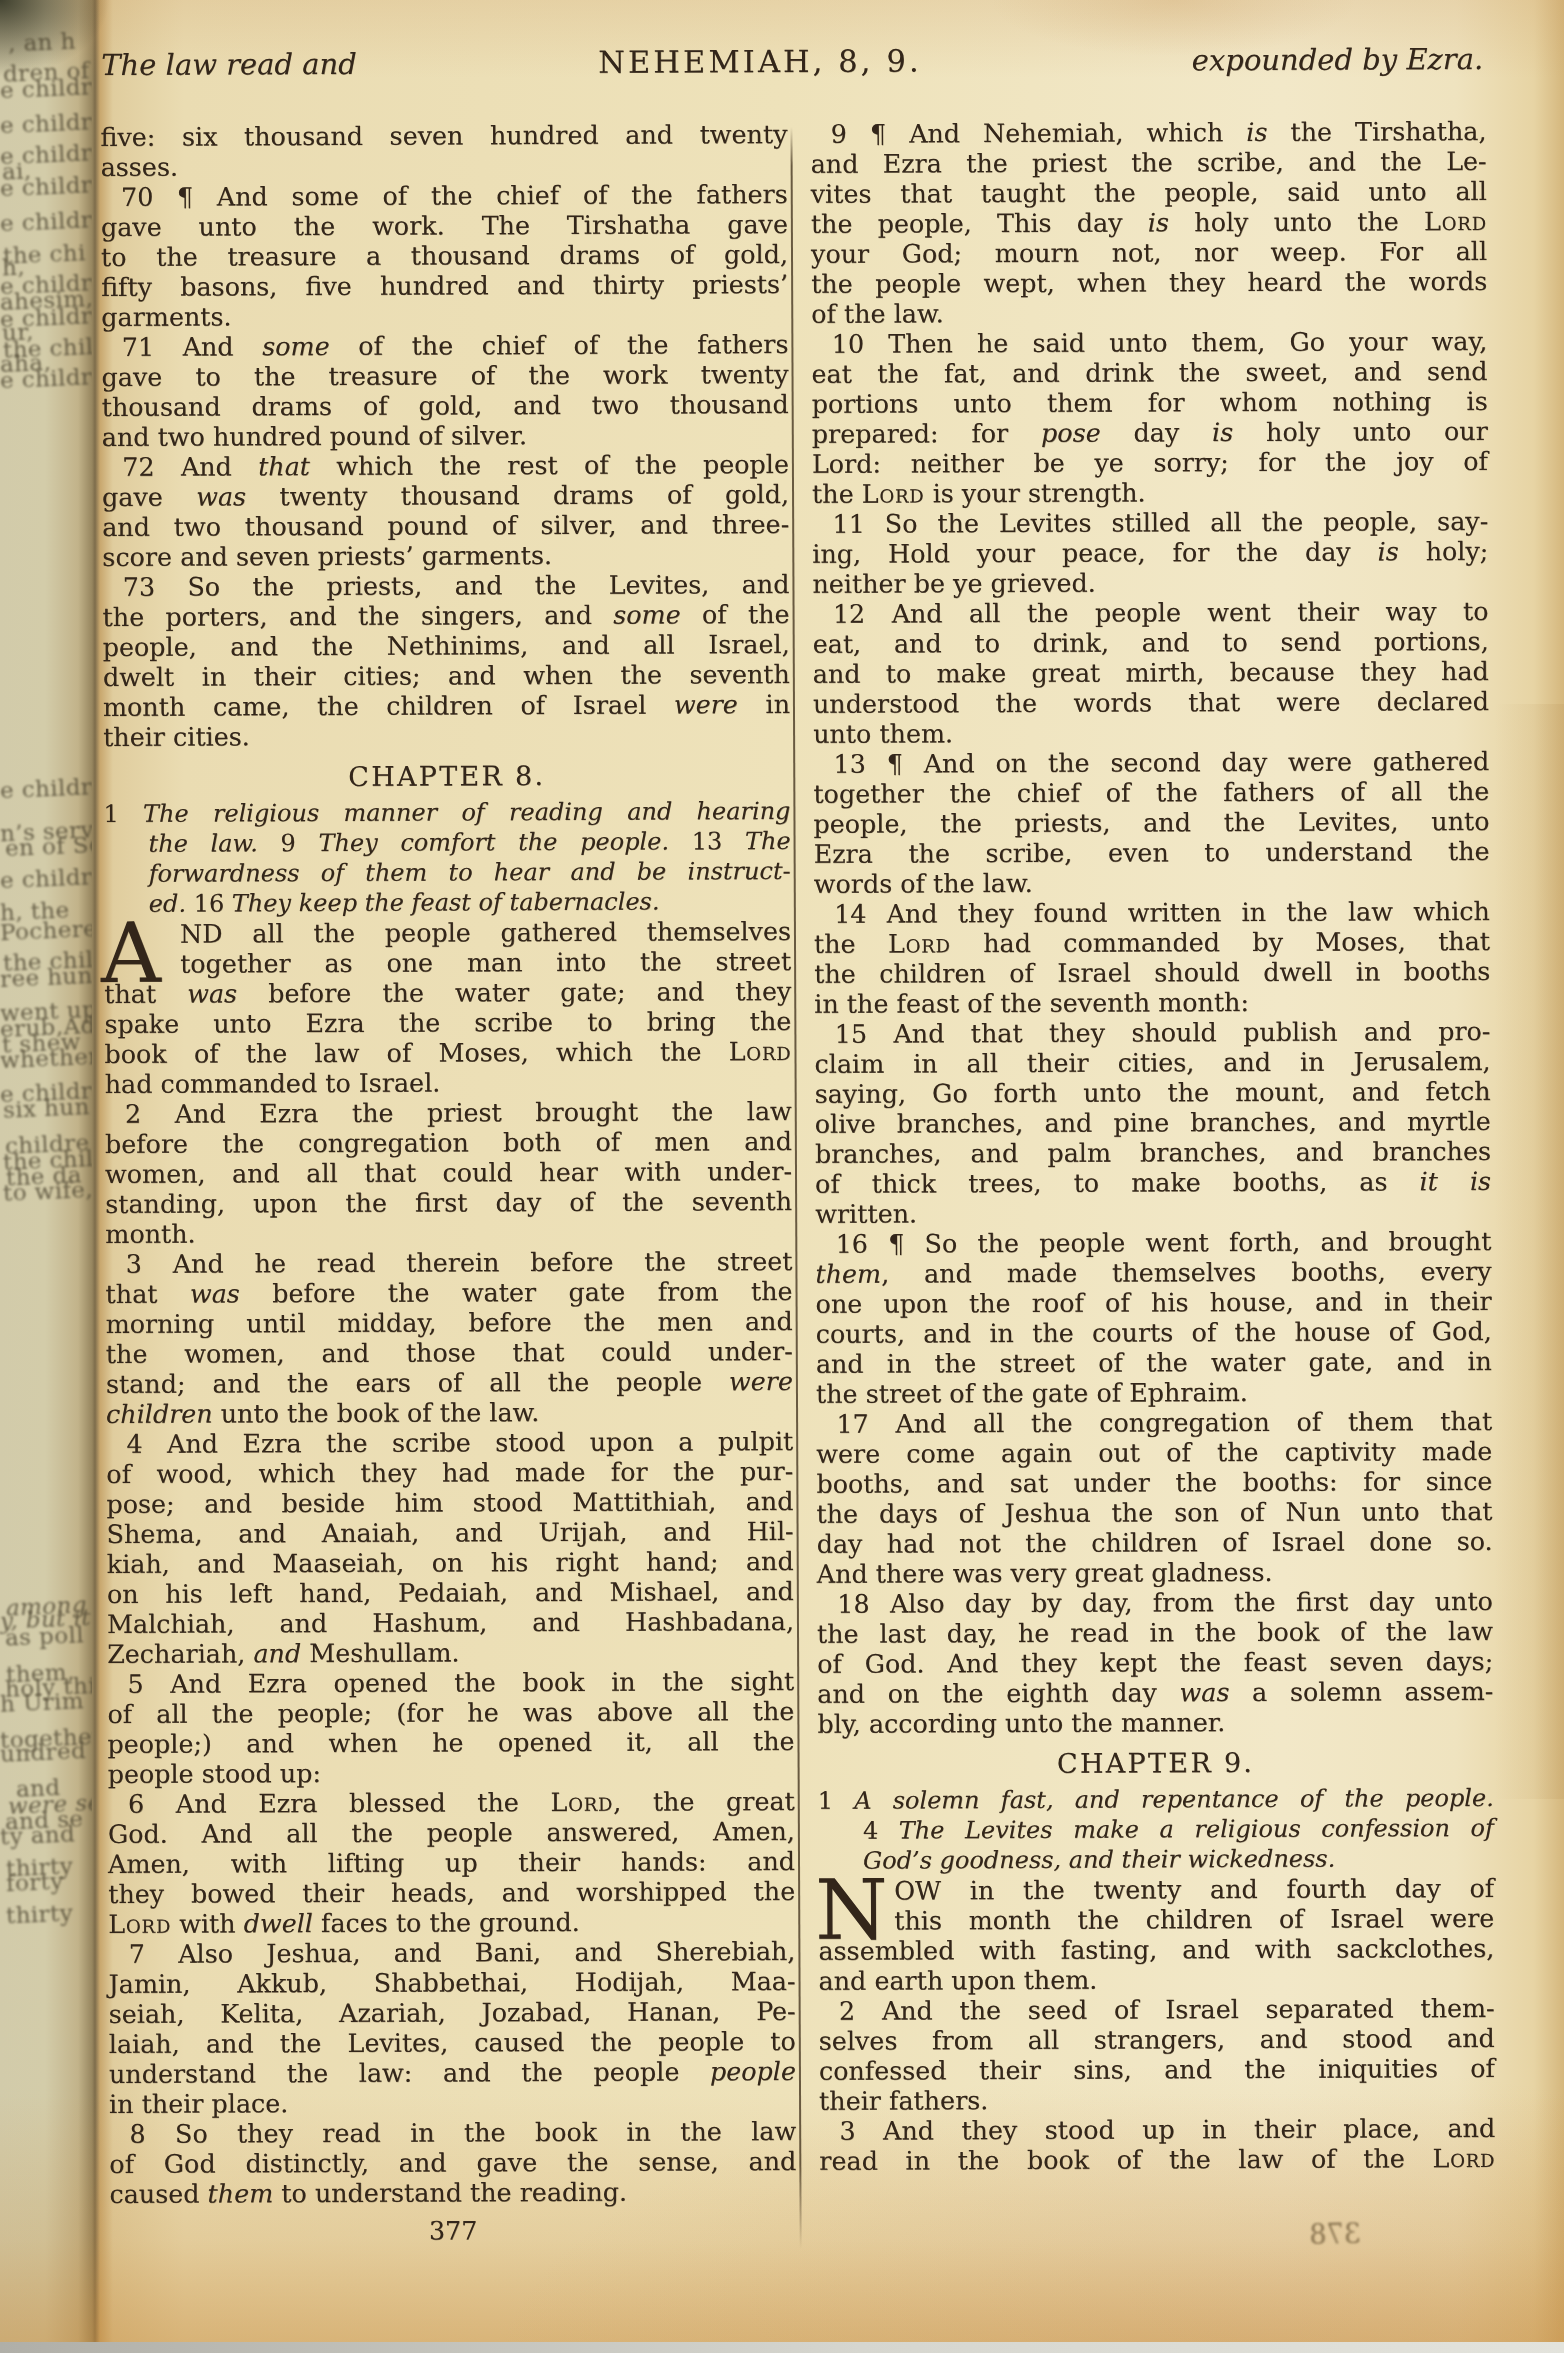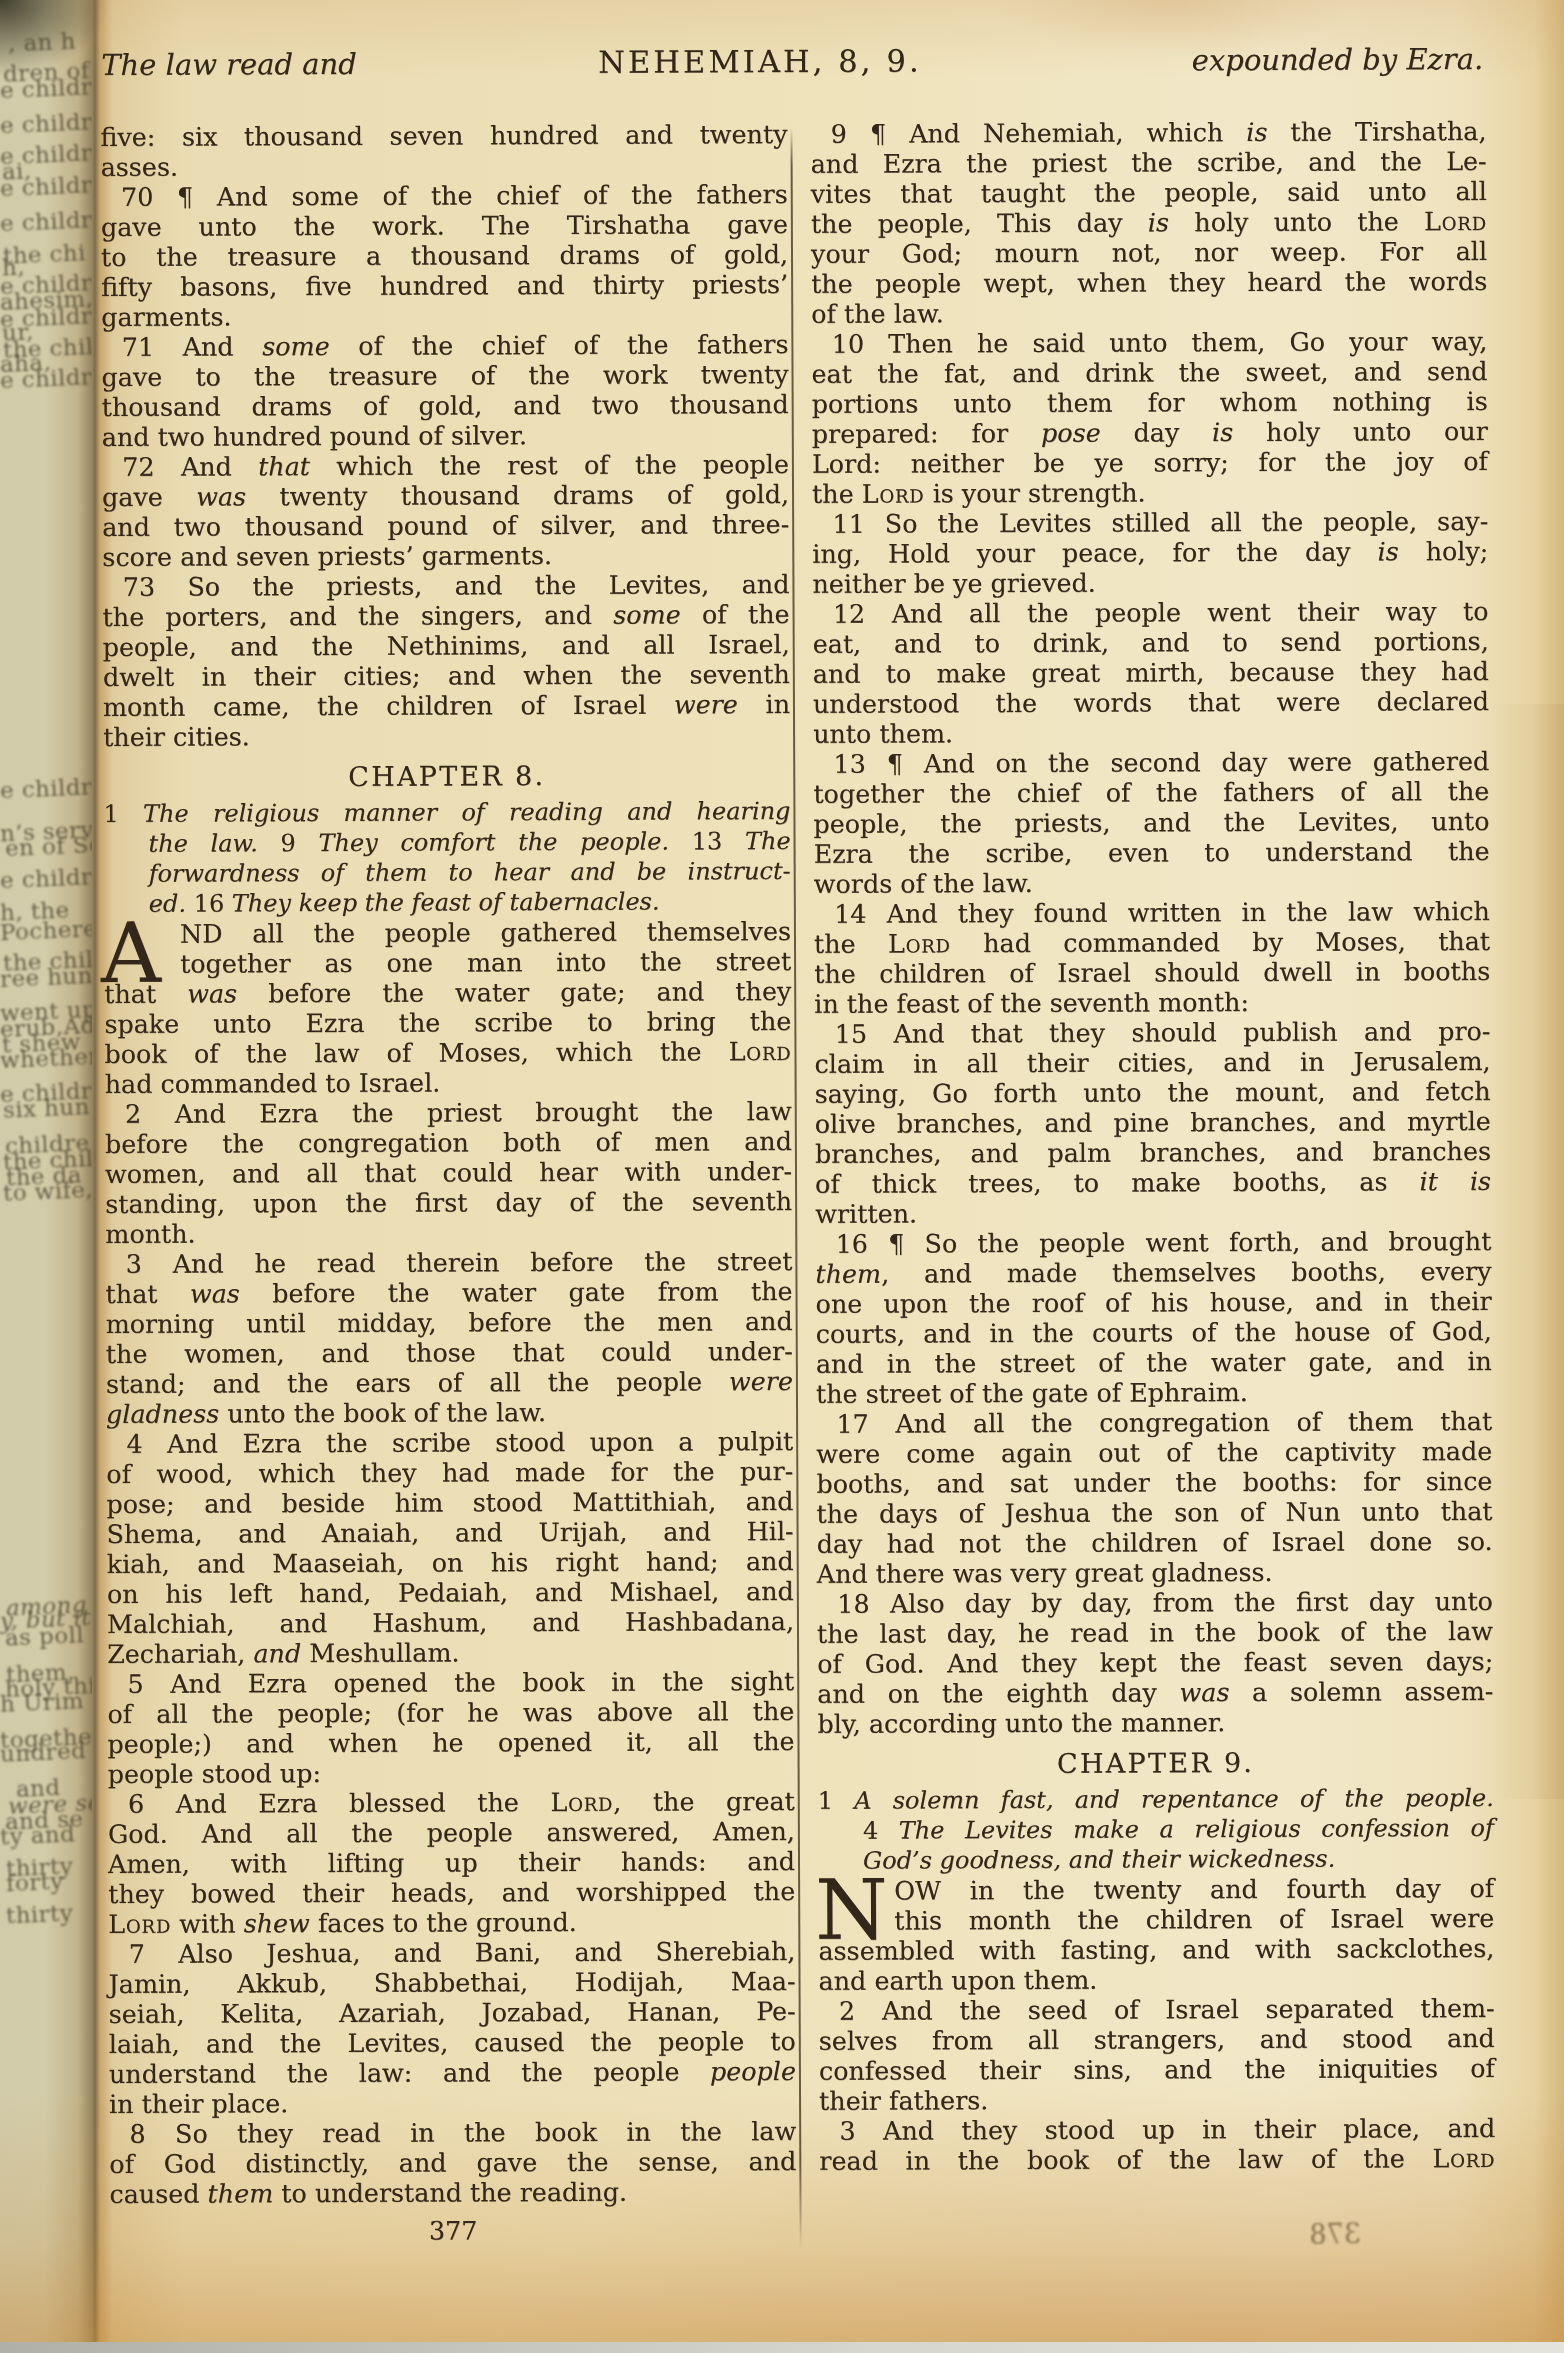--- a/index.html
+++ b/index.html
@@ -176,21 +176,21 @@
           <div class="line">women, and all that could hear with under-</div>
           <div class="line">standing, upon the first day of the seventh</div>
           <div class="line lastline">month.</div>
         </div>
         <div class="block">
           <div class="line ind1">3 And he read therein before the street</div>
           <div class="line">that <i>was</i> before the water gate from the</div>
           <div class="line">morning until midday, before the men and</div>
           <div class="line">the women, and those that could under-</div>
           <div class="line">stand; and the ears of all the people <i>were</i></div>
-          <div class="line lastline"><i>gladness</i> unto the book of the law.</div>
+          <div class="line lastline"><i>children</i> unto the book of the law.</div>
         </div>
         <div class="block">
           <div class="line ind1">4 And Ezra the scribe stood upon a pulpit</div>
           <div class="line">of wood, which they had made for the pur-</div>
           <div class="line">pose; and beside him stood Mattithiah, and</div>
           <div class="line">Shema, and Anaiah, and Urijah, and Hil-</div>
           <div class="line">kiah, and Maaseiah, on his right hand; and</div>
           <div class="line">on his left hand, Pedaiah, and Mishael, and</div>
           <div class="line">Malchiah, and Hashum, and Hashbadana,</div>
           <div class="line lastline">Zechariah, <i>and</i> Meshullam.</div>
@@ -199,21 +199,21 @@
           <div class="line ind1">5 And Ezra opened the book in the sight</div>
           <div class="line">of all the people; (for he was above all the</div>
           <div class="line">people;) and when he opened it, all the</div>
           <div class="line lastline">people stood up:</div>
         </div>
         <div class="block">
           <div class="line ind1">6 And Ezra blessed the <span class="sc">Lord</span>, the great</div>
           <div class="line">God.  And all the people answered, Amen,</div>
           <div class="line">Amen, with lifting up their hands: and</div>
           <div class="line">they bowed their heads, and worshipped the</div>
-          <div class="line lastline"><span class="sc">Lord</span> with <i>shew</i> faces to the ground.</div>
+          <div class="line lastline"><span class="sc">Lord</span> with <i>dwell</i> faces to the ground.</div>
         </div>
         <div class="block">
           <div class="line ind1">7 Also Jeshua, and Bani, and Sherebiah,</div>
           <div class="line">Jamin, Akkub, Shabbethai, Hodijah, Maa-</div>
           <div class="line">seiah, Kelita, Azariah, Jozabad, Hanan, Pe-</div>
           <div class="line">laiah, and the Levites, caused the people to</div>
           <div class="line">understand the law: and the people <i>people</i></div>
           <div class="line lastline">in their place.</div>
         </div>
         <div class="block">

